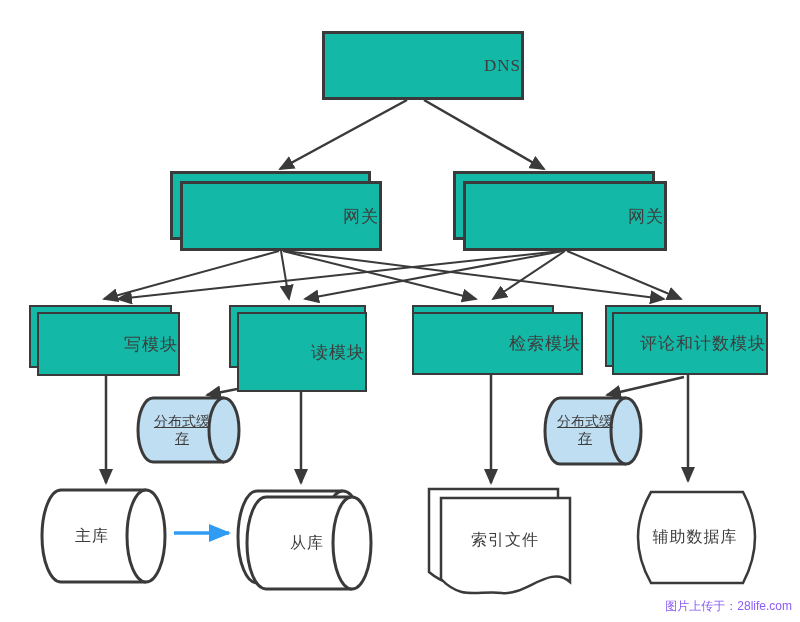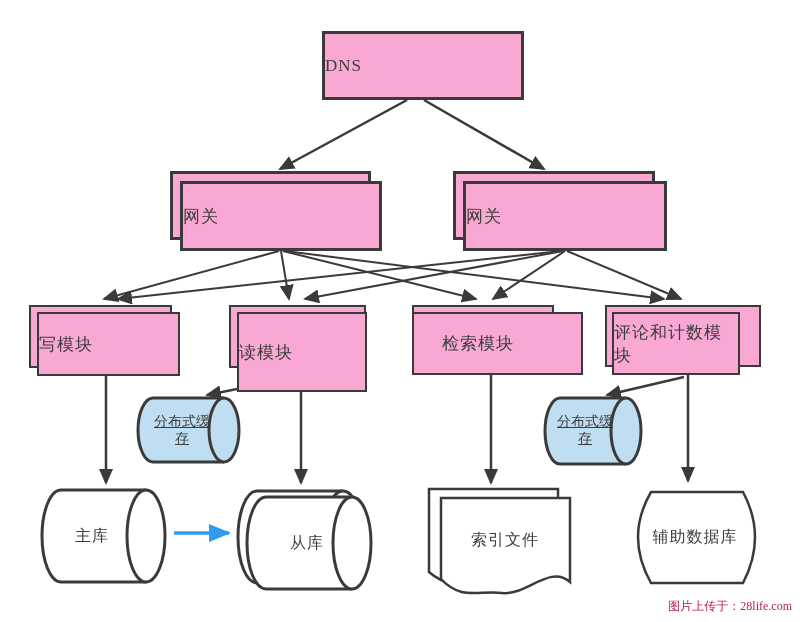--- a/index.html
+++ b/index.html
@@ -10,48 +10,48 @@
     background: #ffffff;
     overflow: hidden;
     font-family: "Liberation Serif", "DejaVu Serif", serif;
     color: #3d3d3d;
   }
   svg.layer { position: absolute; left: 0; top: 0; width: 800px; height: 622px; }
 
   .node { position: absolute; }
   .box {
     position: absolute;
-    background: #f9a8d4;
+    background: #14b8a6;
     border: 3px solid #3a3a3a;
     display: flex;
     align-items: center;
-    justify-content: flex-start;
+    justify-content: flex-end;
     box-sizing: border-box;
     font-size: 17px;
     letter-spacing: 1px;
   }
   .module .box { border-width: 2px; font-size: 17px; }
   .lbl {
     position: absolute;
     display: flex;
     align-items: center;
     justify-content: center;
     text-align: center;
     font-size: 16px;
     letter-spacing: 1px;
     line-height: 1.25;
   }
   .cache-lbl { font-size: 14px; letter-spacing: 0; word-break: break-all; text-decoration: underline; }
   .watermark {
     position: absolute;
     top: 598px;
     right: 8px;
-    font-family: Liberation Serif, serif;
+    font-family: Liberation Sans, sans-serif;
     font-size: 12px;
-    color: #be185d;
+    color: #8b5cf6;
     letter-spacing: 0;
   }
 </style>
 </head>
 <body>
 
 <div class="stage">
 
   <svg class="layer" viewBox="0 0 800 622">
     <defs>
@@ -150,21 +150,21 @@
 
   <div class="node module" style="left:412px; top:305px; width:152px; height:72px;">
     <div class="box" style="left:0; top:0; width:142px; height:62px;"></div>
     <div class="box" style="left:0; top:7px; width:171px; height:63px;padding-left:28px;">
       <span>检索模块</span>
     </div>
   </div>
 
   <div class="node module" style="left:605px; top:305px; width:166px; height:72px;">
     <div class="box" style="left:0; top:0; width:156px; height:62px;"></div>
-    <div class="box" style="left:7px; top:7px; width:128px; height:63px;">
+    <div class="box" style="left:7px; top:7px; width:156px; height:63px;">
       <span>评论和计数模块</span>
     </div>
   </div>
 
   <div class="lbl cache-lbl" style="left:150px; top:404px; width:64px; height:52px;">分布式缓存</div>
   <div class="lbl cache-lbl" style="left:553px; top:404px; width:64px; height:52px;">分布式缓存</div>
   <div class="lbl" style="left:262px; top:523px; width:90px; height:40px;">从库</div>
   <div class="lbl" style="left:47px; top:516px; width:90px; height:40px;">主库</div>
   <div class="lbl" style="left:632px; top:517px; width:126px; height:40px;">辅助数据库</div>
   <div class="lbl" style="left:445px; top:520px; width:120px; height:40px;">索引文件</div>

